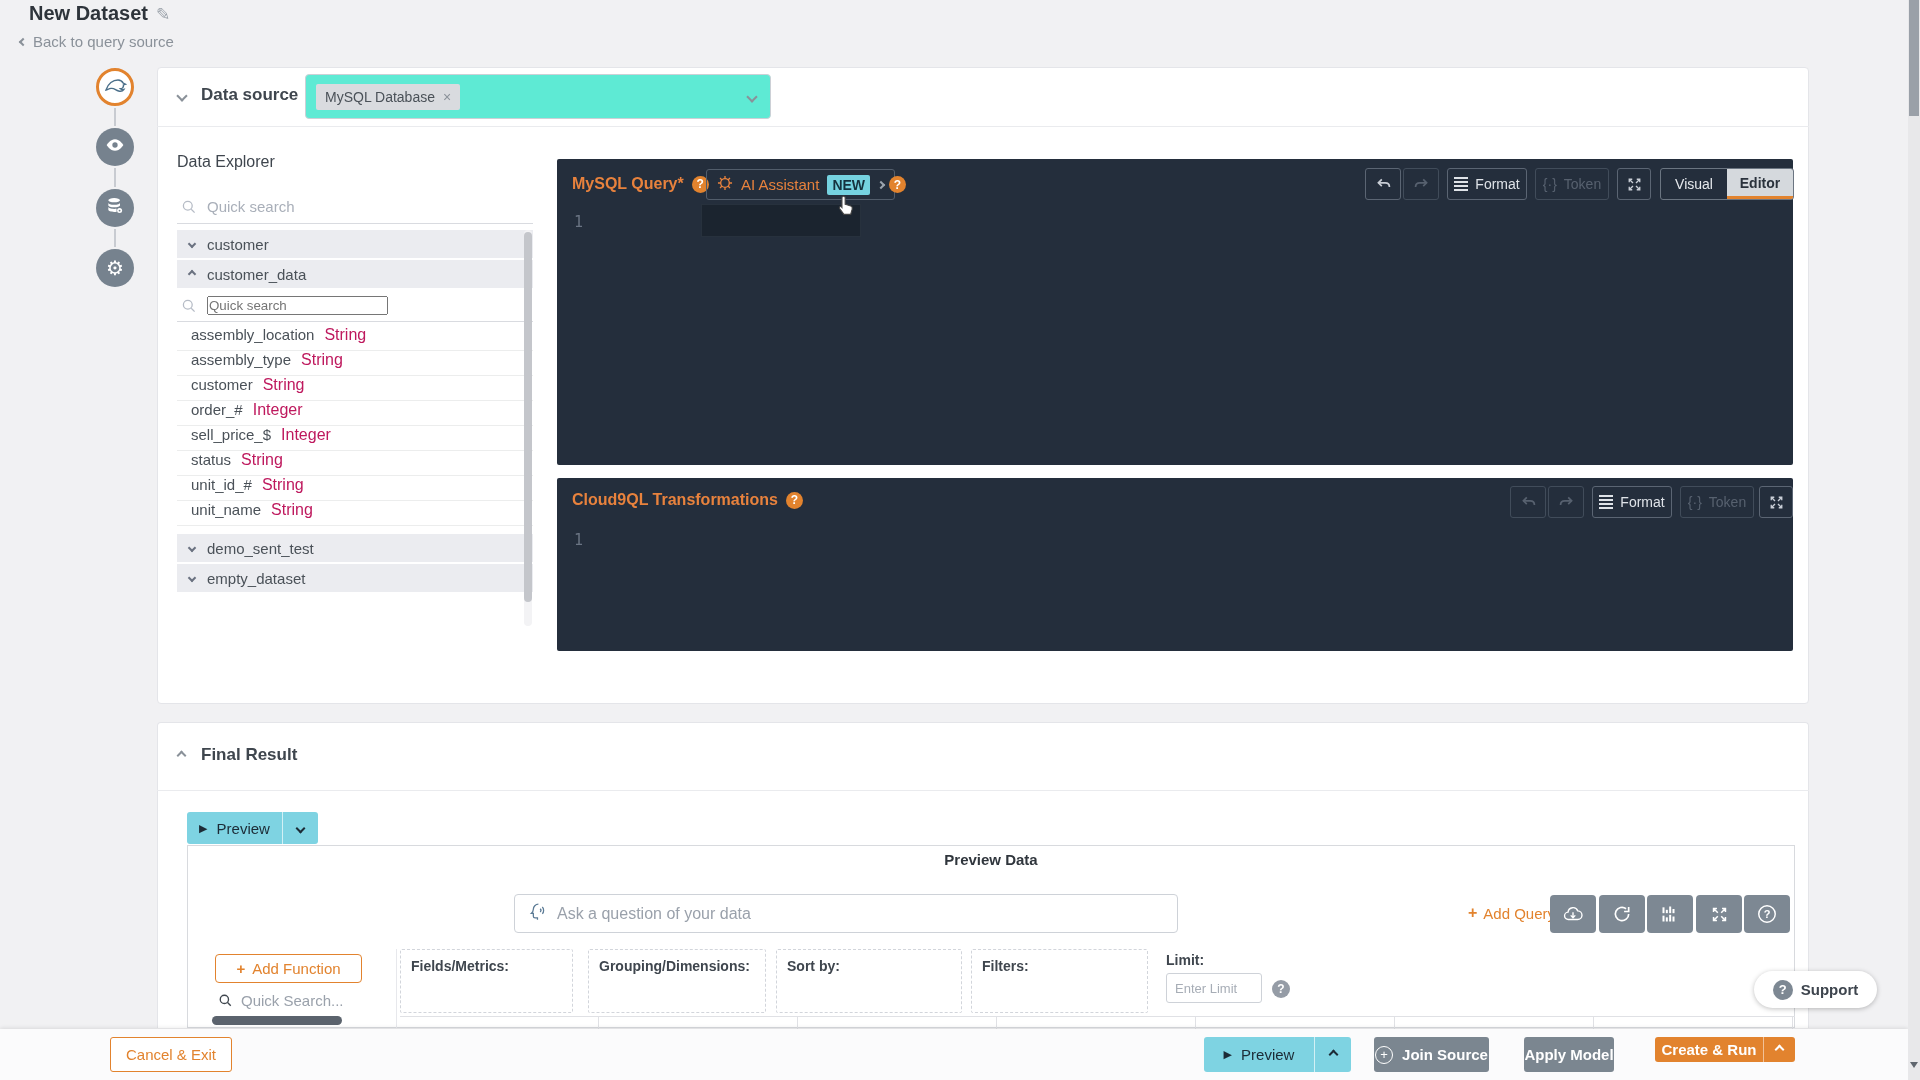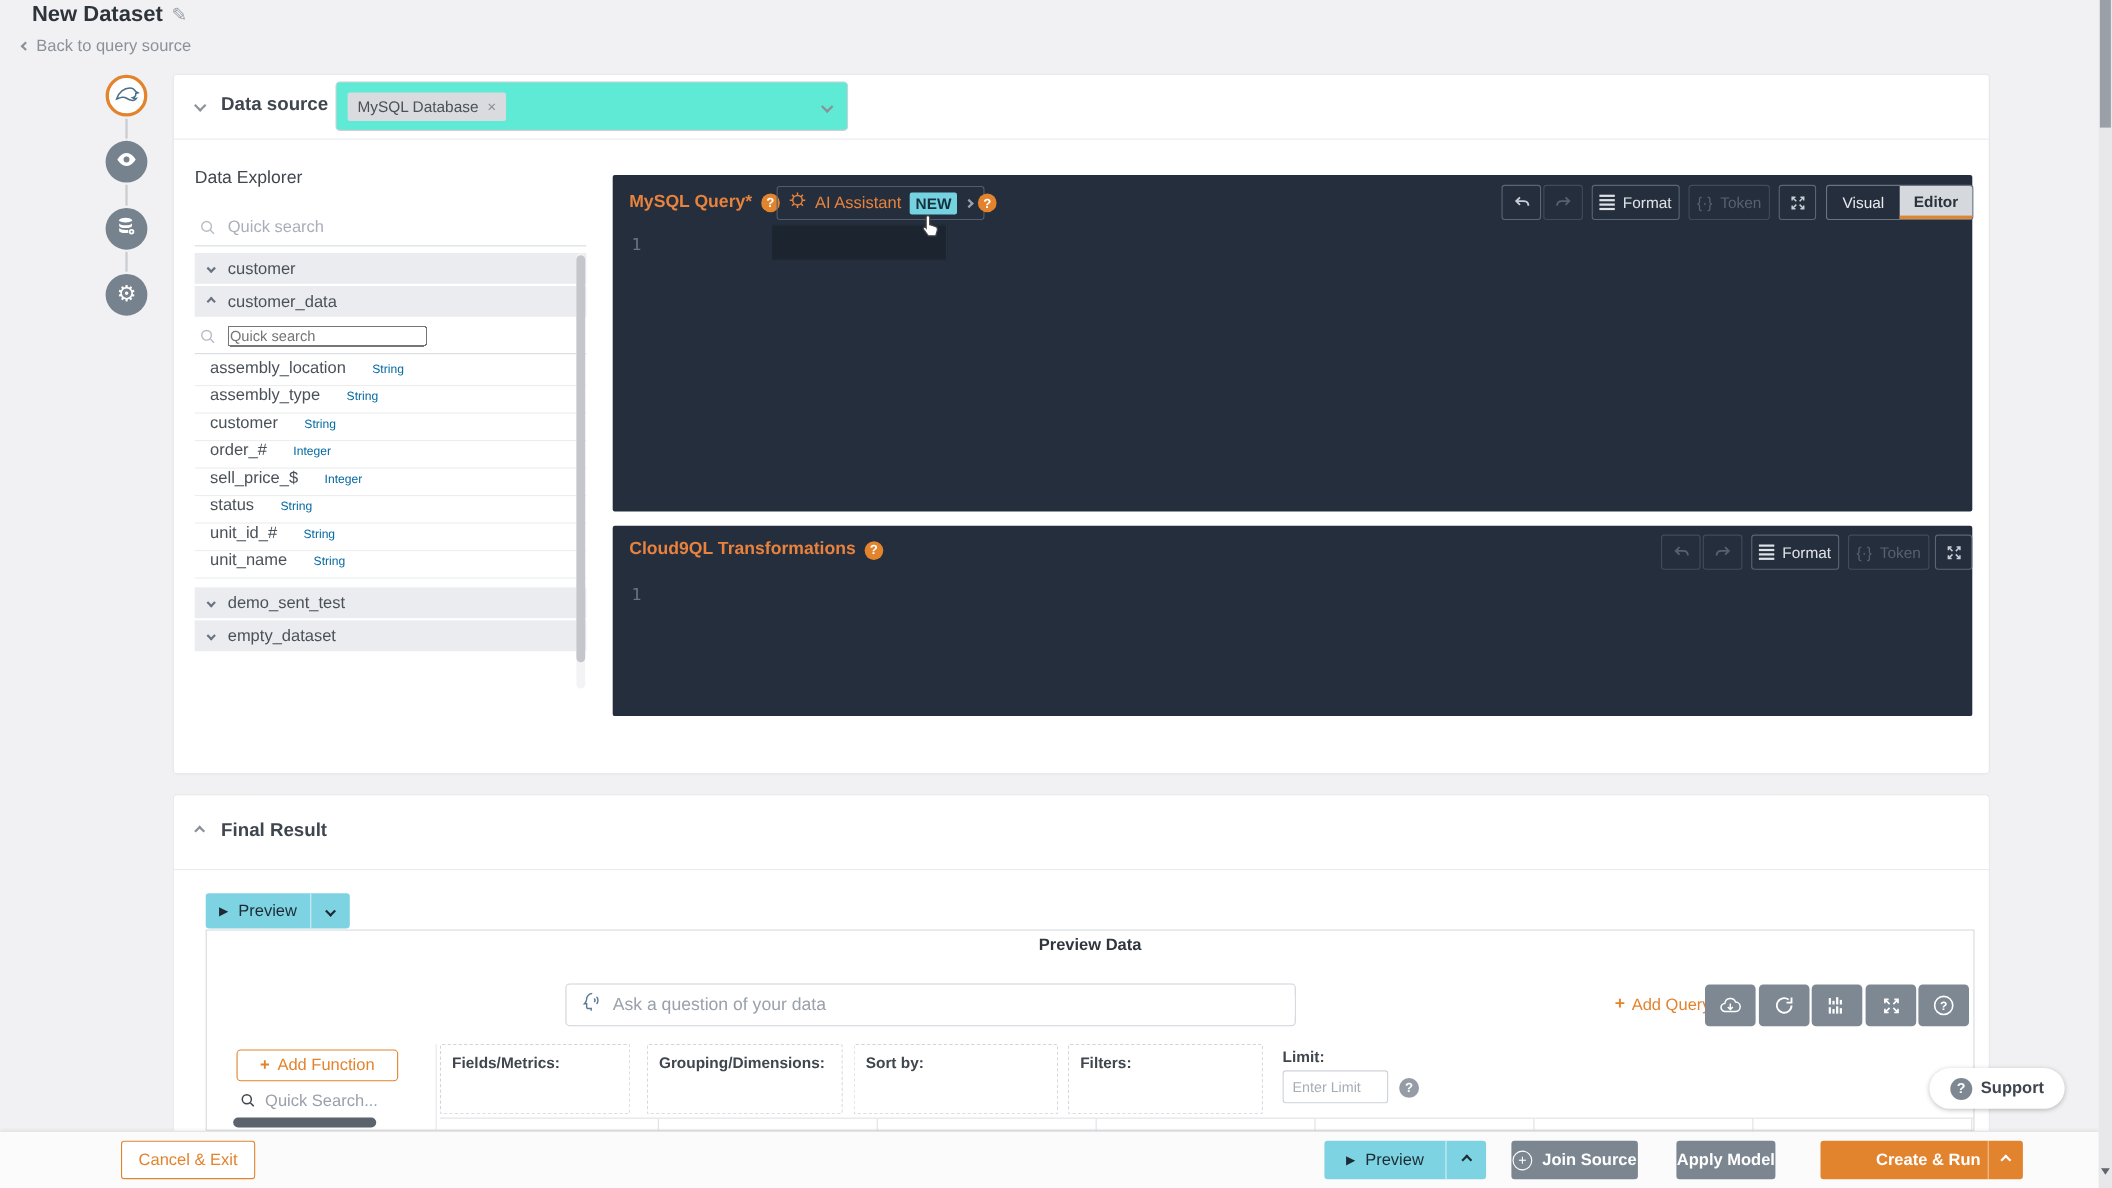--- a/index.html
+++ b/index.html
@@ -40,22 +40,22 @@
   
   .dx-title { left:177px; top:153px; font-size:16px; color:#3f464e; }
   .dx-search { left:177px; top:190px; width:356px; height:34px; border:none; border-bottom:1px solid #d9dbe0; background:transparent; }
   .search-row { display:flex; align-items:center; gap:10px; padding-left:4px; }
   .search-row input { border:none; outline:none; background:transparent; font-size:15px; color:#4a5158; width:280px; font-family:"Liberation Sans",sans-serif; }
   .search-row input::placeholder { color:#a9afb9; }
   .tree { left:177px; top:230px; width:356px; }
   .tree-group { height:28px; background:#ebecf0; margin-bottom:2px; display:flex; align-items:center; gap:12px; padding-left:12px; font-size:15px; color:#4a5158; cursor:pointer; }
   .tree-group .chev { width:6px; height:6px; color:#6b7280; }
   .tree-search { height:32px; border-bottom:1px solid #d9dbe0; display:flex; align-items:center; gap:10px; padding-left:4px; margin-bottom:4px; }
-  .tree-field { height:25px; border-bottom:1px solid #eceded; display:flex; align-items:baseline; gap:24px; padding-left:14px; font-size:15px; color:#4a5158; cursor:grab; }
-  .tree-field .ftype { font-size:11px; color:#0369a1; }
+  .tree-field { height:25px; border-bottom:1px solid #eceded; display:flex; align-items:baseline; gap:10px; padding-left:14px; font-size:15px; color:#4a5158; cursor:grab; }
+  .tree-field .ftype { font-size:16px; color:#be185d; }
   .dx-scrollbar { left:524px; top:230px; width:8px; height:396px; background:#f3f3f5; border-radius:4px; }
   .dx-thumb { position:absolute; left:0; top:2px; width:8px; height:370px; background:#c4c6cb; border-radius:4px; }
 
   
   .editor-panel { background:#242e3c; border-radius:2px; }
   .mysql-panel { left:557px; top:159px; width:1236px; height:306px; }
   .c9-panel { left:557px; top:478px; width:1236px; height:173px; }
   .ep-title { font-size:16px; font-weight:bold; color:#e8823d; display:flex; align-items:center; gap:8px; }
   .gutter-num { font-family:"DejaVu Sans Mono", monospace; font-size:15px; color:#6a7483; }
   .tb-btn { height:32px; border:1px solid #5b6573; border-radius:3px; color:#dfe3e8; display:flex; align-items:center; justify-content:center; gap:7px; font-size:14px; cursor:pointer; background:transparent; }
@@ -114,21 +114,21 @@
   .footer { left:0; top:1029px; width:1908px; height:51px; background:#fbfbfc; box-shadow:0 -1px 4px rgba(0,0,0,.10); }
   .cancel-btn { left:110px; top:1037px; width:122px; height:35px; background:#fff; border:1px solid #e2832e; border-radius:3px; color:#e2832e; font-size:15px; display:flex; align-items:center; justify-content:center; cursor:pointer; }
   .ft-preview { left:1204px; top:1037px; height:35px; }
   .ft-preview .main { width:110px; }
   .ft-preview .arrow { width:37px; }
   .gray-btn { top:1037px; height:35px; background:#7b8690; border-radius:3px; color:#fff; font-size:15px; font-weight:bold; display:flex; align-items:center; justify-content:center; gap:9px; cursor:pointer; }
   .join-btn { left:1374px; width:115px; }
   .apply-btn { left:1524px; width:90px; }
   .orange { background:#e2832e; color:#fff; font-weight:bold; }
   .orange .arrow { border-left:1px solid rgba(255,255,255,.5); }
-  .create-btn { left:1655px; top:1037px; height:35px;padding-left:44px; }
+  .create-btn { left:1655px; top:1037px; height:25px; }
   .create-btn .main { width:108px; }
   .create-btn .arrow { width:32px; }
   .plus-circle { width:18px; height:18px; border:1.5px solid #fff; border-radius:50%; display:flex; align-items:center; justify-content:center; font-size:13px; font-weight:normal; }
 
   
   .support { left:1754px; top:971px; width:123px; height:37px; background:#fff; border-radius:19px; box-shadow:0 1px 5px rgba(0,0,0,.25); display:flex; align-items:center; justify-content:center; gap:8px; cursor:pointer; }
   .support .qb { width:20px; height:20px; border-radius:50%; background:#7d8893; color:#fff; font-size:13px; font-weight:bold; display:flex; align-items:center; justify-content:center; }
   .support .lbl { font-size:15px; font-weight:bold; color:#3e454e; }
   .page-scrollbar { left:1908px; top:0; width:12px; height:1080px; background:#e8e8ea; }
   .page-thumb { position:absolute; left:1px; top:0; width:10px; height:116px; background:#9aa0a8; }

